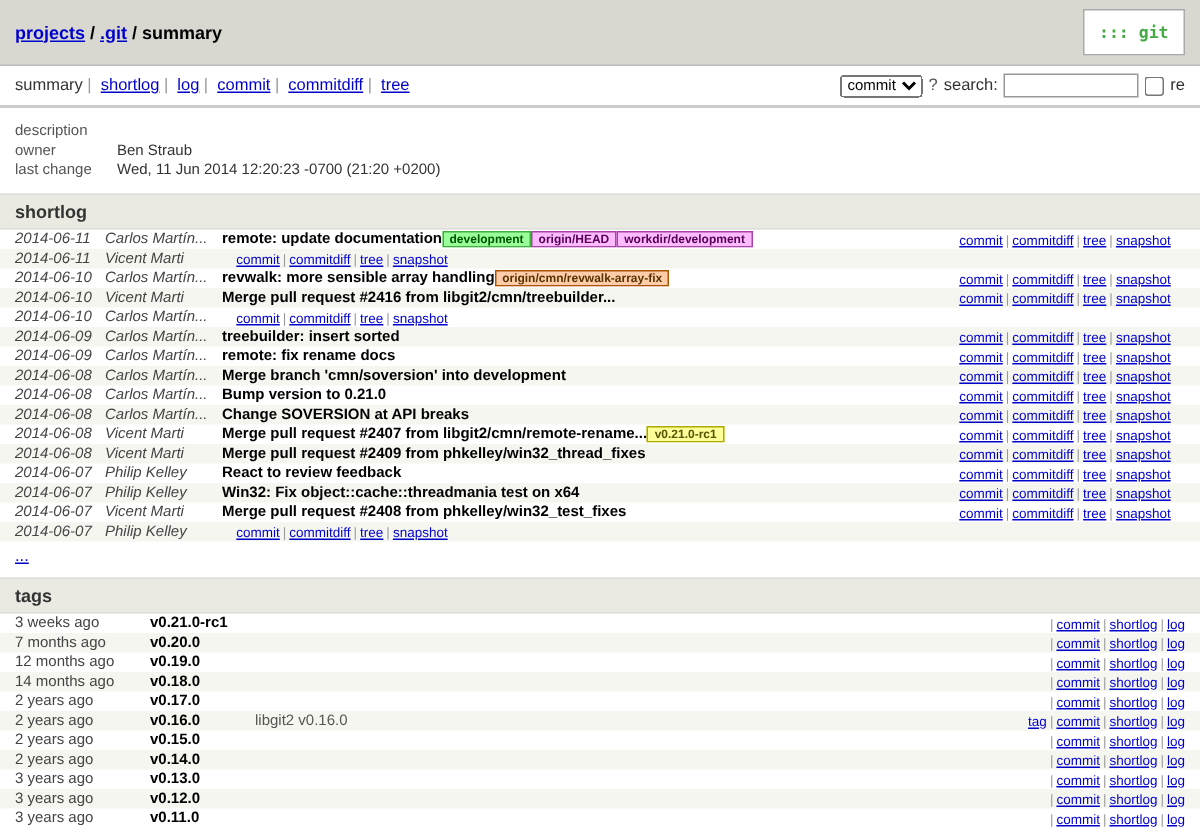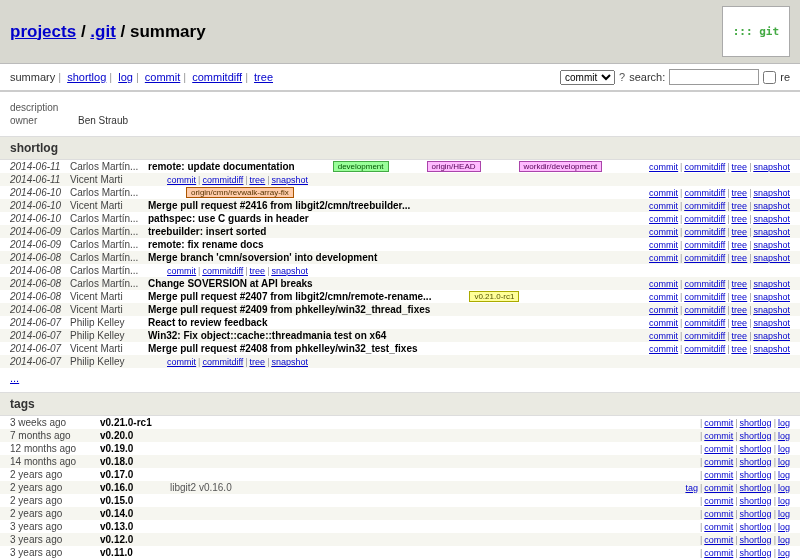--- a/index.html
+++ b/index.html
@@ -1,43 +1,43 @@
 <!DOCTYPE html>
 <html><head>
 <meta charset="utf-8">
 <style>
   * { box-sizing: border-box; margin: 0; padding: 0; }
   body { font-family: sans-serif; font-size: 11px; color: #333; background: #fff; width: 800px; }
   a { color: #0000cc; text-decoration: underline; cursor: pointer; }
   .header { background: #d8d8d0; padding: 6px 10px; display: flex; justify-content: space-between; align-items: center; border-bottom: 1px solid #bbb; }
-  .breadcrumb { font-size: 17px; font-weight: bold; text-align: center; }
+  .breadcrumb { font-size: 12px; font-weight: bold; text-align: center; }
   .breadcrumb a { font-weight: bold; }
   .breadcrumb .sep { color: #000; }
   .breadcrumb .current { color: #000; text-decoration: none; }
-  .gitlogo { background: #fff; border: 1px solid #aaa; padding: 18px 10px; font-size: 11px; font-weight: bold; color: #4a4; font-family: monospace; }
+  .gitlogo { background: #fff; border: 1px solid #aaa; padding: 8px 10px; font-size: 11px; font-weight: bold; color: #4a4; font-family: monospace; }
   .navbar { padding: 5px 10px; display: flex; justify-content: space-between; align-items: center; border-bottom: 2px solid #ccc; }
   .navlinks a { font-size: 11px; }
   .navlinks .sep { color: #999; margin: 0 3px; }
   .searcharea { display: flex; align-items: center; gap: 4px; }
   .searcharea select { font-size: 10px; }
   .searcharea input[type=text] { width: 90px; font-size: 10px; border: 1px solid #999; height: 16px; }
   .searcharea .qicon { font-size: 11px; color: #555; }
   .meta { padding: 10px 10px 4px 10px; }
   .meta-row { display: flex; gap: 8px; margin-bottom: 2px; font-size: 10px; }
   .meta-row .lbl { width: 60px; color: #555; }
   .section-title { background: #eaeae2; padding: 4px 10px; font-weight: bold; font-size: 12px; border-top: 1px solid #ddd; border-bottom: 1px solid #ddd; margin-top: 4px; }
   .shortlog-row { display: flex; align-items: center; padding: 1px 10px; font-size: 10px; }
   .shortlog-row.alt { background: #f6f6f0; }
   .shortlog-row .date { width: 60px; font-style: italic; color: #444; }
-  .shortlog-row .author { width: 78px; color: #444; overflow: hidden; white-space: nowrap; }
+  .shortlog-row .author { width: 78px; font-style: italic; color: #444; overflow: hidden; white-space: nowrap; }
   .shortlog-row .subject { flex: 1; font-weight: bold; display: flex; align-items: center; gap: 0; overflow: hidden; white-space: nowrap; }
-  .shortlog-row .actions { width: 160px; text-align: right; font-size: 9px; text-decoration: underline; }
+  .shortlog-row .actions { width: 160px; text-align: center; font-size: 9px; }
   .shortlog-row .actions a { font-size: 9px; }
   .shortlog-row .actions .sep { color: #999; margin: 0 2px; }
-  .badge { font-size: 8px; padding: 0 4px; border: 1px solid; font-weight: normal; margin-left: 38px; }
+  .badge { font-size: 8px; padding: 0 4px; border: 1px solid; font-weight: bold; }
   .badge.green { background: #9f9; border-color: #4a4; color: #050; }
   .badge.pink { background: #fbf; border-color: #a4a; color: #505; }
   .badge.orange { background: #fca; border-color: #a50; color: #530; }
   .badge.yellow { background: #ff9; border-color: #aa0; color: #550; }
   .more { padding: 4px 10px; }
   .tags-row { display: flex; align-items: center; padding: 1px 10px; font-size: 10px; }
   .tags-row.alt { background: #f6f6f0; }
   .tags-row .age { width: 90px; color: #444; }
   .tags-row .tagname { width: 70px; font-weight: bold; }
   .tags-row .tagname a { color: #000; text-decoration: none; }
@@ -79,20 +79,24 @@
 </div>
 
 <div class="meta">
   <div class="meta-row">
       <span class="lbl">description</span>
     </div>
   <div class="meta-row">
       <span class="lbl">owner</span>
       <span>Ben Straub</span>
     </div>
+  <div class="meta-row">
+      <span class="lbl">last change</span>
+      <span>Wed, 11 Jun 2014 12:20:23 -0700 (21:20 +0200)</span>
+    </div>
 </div>
 
 <div class="section-title">shortlog</div>
 <div id="shortlog-container">
     <div class="shortlog-row">
       <span class="date">2014-06-11</span>
       <span class="author">Carlos Martín...</span>
       <span class="subject">
         <a style="color:#000;text-decoration:none">remote: update documentation</a> 
         <span class="badge green">development</span> 
@@ -103,38 +107,36 @@
     </div>
     <div class="shortlog-row alt">
       <span class="date">2014-06-11</span>
       <span class="author">Vicent Marti</span>
       <span class="actions"><a>commit</a><span class="sep">|</span><a>commitdiff</a><span class="sep">|</span><a>tree</a><span class="sep">|</span><a>snapshot</a></span>
     </div>
     <div class="shortlog-row">
       <span class="date">2014-06-10</span>
       <span class="author">Carlos Martín...</span>
       <span class="subject">
+        <a style="color:#000;text-decoration:none">revwalk: more sensible array handling</a> 
         <span class="badge orange">origin/cmn/revwalk-array-fix</span>
       </span>
       <span class="actions"><a>commit</a><span class="sep">|</span><a>commitdiff</a><span class="sep">|</span><a>tree</a><span class="sep">|</span><a>snapshot</a></span>
     </div>
     <div class="shortlog-row alt">
       <span class="date">2014-06-10</span>
       <span class="author">Vicent Marti</span>
       <span class="subject">
         <a style="color:#000;text-decoration:none">Merge pull request #2416 from libgit2/cmn/treebuilder...</a> 
       </span>
       <span class="actions"><a>commit</a><span class="sep">|</span><a>commitdiff</a><span class="sep">|</span><a>tree</a><span class="sep">|</span><a>snapshot</a></span>
     </div>
     <div class="shortlog-row">
       <span class="date">2014-06-10</span>
       <span class="author">Carlos Martín...</span>
-      <span class="subject">
-        <a style="color:#000;text-decoration:none">pathspec: use C guards in header</a> 
-      </span>
       <span class="actions"><a>commit</a><span class="sep">|</span><a>commitdiff</a><span class="sep">|</span><a>tree</a><span class="sep">|</span><a>snapshot</a></span>
     </div>
     <div class="shortlog-row alt">
       <span class="date">2014-06-09</span>
       <span class="author">Carlos Martín...</span>
       <span class="subject">
         <a style="color:#000;text-decoration:none">treebuilder: insert sorted</a> 
       </span>
       <span class="actions"><a>commit</a><span class="sep">|</span><a>commitdiff</a><span class="sep">|</span><a>tree</a><span class="sep">|</span><a>snapshot</a></span>
     </div>
@@ -150,20 +152,23 @@
       <span class="date">2014-06-08</span>
       <span class="author">Carlos Martín...</span>
       <span class="subject">
         <a style="color:#000;text-decoration:none">Merge branch 'cmn/soversion' into development</a> 
       </span>
       <span class="actions"><a>commit</a><span class="sep">|</span><a>commitdiff</a><span class="sep">|</span><a>tree</a><span class="sep">|</span><a>snapshot</a></span>
     </div>
     <div class="shortlog-row">
       <span class="date">2014-06-08</span>
       <span class="author">Carlos Martín...</span>
+      <span class="subject">
+        <a style="color:#000;text-decoration:none">Bump version to 0.21.0</a> 
+      </span>
       <span class="actions"><a>commit</a><span class="sep">|</span><a>commitdiff</a><span class="sep">|</span><a>tree</a><span class="sep">|</span><a>snapshot</a></span>
     </div>
     <div class="shortlog-row alt">
       <span class="date">2014-06-08</span>
       <span class="author">Carlos Martín...</span>
       <span class="subject">
         <a style="color:#000;text-decoration:none">Change SOVERSION at API breaks</a> 
       </span>
       <span class="actions"><a>commit</a><span class="sep">|</span><a>commitdiff</a><span class="sep">|</span><a>tree</a><span class="sep">|</span><a>snapshot</a></span>
     </div>

